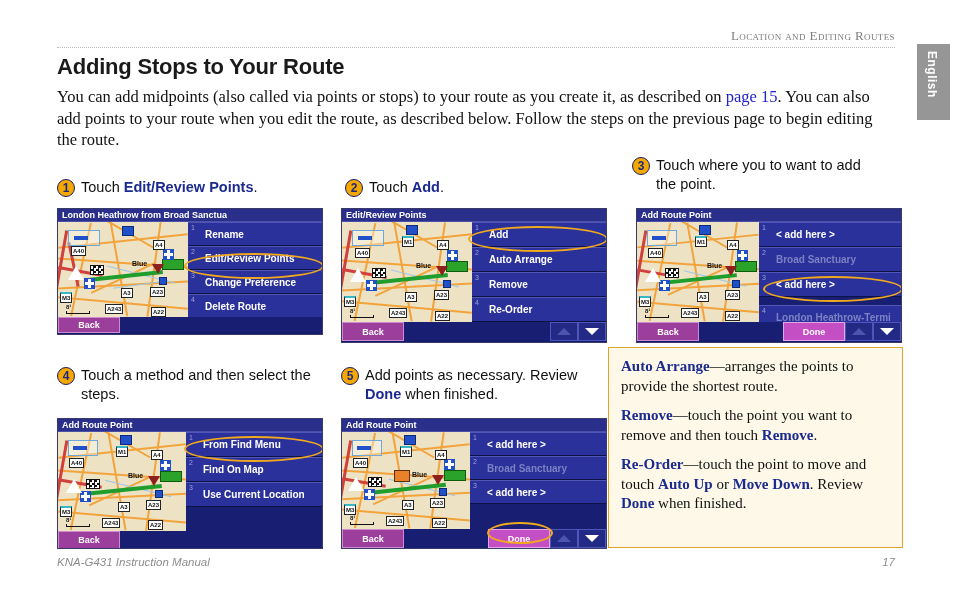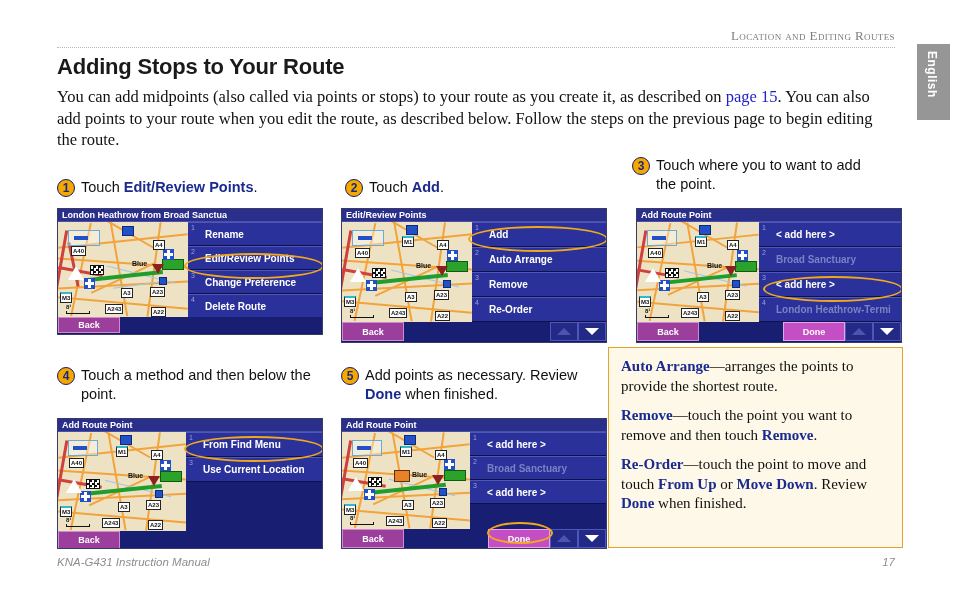--- a/index.html
+++ b/index.html
@@ -463,21 +463,21 @@
           <span>&lt; add here &gt;</span>
         </div>
       <div class="dev-item dim" style="height:25px;">
           <span class="idx">2</span>
           <span>Broad Sanctuary</span>
         </div>
       <div class="dev-item" style="height:25px;">
           <span class="idx">3</span>
           <span>&lt; add here &gt;</span>
         </div>
-      <div class="dev-item dim" style="height:25px;">
+      <div class="dev-item dim" style="height:25px;margin-top:8px;">
           <span class="idx">4</span>
           <span>London Heathrow-Termi</span>
         </div>
     </div>
   </div>
   <div class="dev-bottom" style="height:19px;">
     <div class="btn-back">Back</div>
     <div class="spacer"></div>
     <div class="btn-done">Done</div>
     <div class="arrow-btn dimmed">
@@ -486,21 +486,21 @@
     <div class="arrow-btn">
         <div class="tri-dn"></div>
       </div>
   </div>
   <div class="ellipse" style="left:126px; top:67px; width:140px; height:26px;"></div>
 </div>
 
 <div class="step" style="left:57px; top:366px;">
   <div class="step-head">
     <div class="step-num">4</div>
-    <div class="step-text" style="max-width:232px;">Touch a method and then below the point.</div>
+    <div class="step-text" style="max-width:232px;">Touch a method and then select the steps.</div>
   </div>
 </div>
 
 <div class="device" style="left:57px; top:418px; width:266px; height:131px;">
   <div class="dev-title">Add Route Point</div>
   <div class="dev-body" style="height:99px;">
     <div class="dev-map" style="width:128px;height:99px;">
       <div class="road" style="left:0;top:18px;width:128px;height:2px;transform:rotate(-6deg);"></div>
       <div class="road" style="left:0;top:42px;width:128px;height:2px;transform:rotate(4deg);"></div>
       <div class="road" style="left:0;top:64px;width:128px;height:2px;transform:rotate(-3deg);"></div>
@@ -533,20 +533,24 @@
       <div class="maplabel" style="left:8px;top:85px;font-size:6px;">8¹</div>
       <div class="scalebar" style="left:8px;top:92px;width:24px;height:3px;"></div>
       <div style="position:absolute;left:10px;top:8px;width:30px;height:16px;border:1px solid #6ea8d8;background:rgba(255,255,255,.35);"></div>
       <div style="position:absolute;left:15px;top:14px;width:14px;height:4px;background:#2150c8;"></div>
       <div style="position:absolute;left:8px;top:47px;width:0;height:0;border-left:8px solid transparent;border-right:8px solid transparent;border-bottom:14px solid #fff;"></div>
     </div>
     <div class="dev-list">
       <div class="dev-item" style="height:25px;">
           <span class="idx">1</span>
           <span>From Find Menu</span>
+        </div>
+      <div class="dev-item" style="height:25px;">
+          <span class="idx">2</span>
+          <span>Find On Map</span>
         </div>
       <div class="dev-item" style="height:25px;">
           <span class="idx">3</span>
           <span>Use Current Location</span>
         </div>
     </div>
   </div>
   <div class="dev-bottom" style="height:18px;">
     <div class="btn-back">Back</div>
     <div class="spacer"></div>
@@ -626,17 +630,17 @@
     <div class="arrow-btn">
         <div class="tri-dn"></div>
       </div>
   </div>
   <div class="ellipse" style="left:145px; top:103px; width:66px; height:22px;"></div>
 </div>
 
 <div id="note-box">
   <p><b>Auto Arrange</b><span>—arranges the points to provide the shortest route.</span></p>
   <p><b>Remove</b><span>—touch the point you want to remove and then touch </span><b>Remove</b><span>.</span></p>
-  <p><b>Re-Order</b><span>—touch the point to move and touch </span><b>From Up</b><span> or </span><b>Move Down</b><span>. Review </span><b>Done</b><span> when finished.</span></p>
+  <p><b>Re-Order</b><span>—touch the point to move and touch </span><b>Auto Up</b><span> or </span><b>Move Down</b><span>. Review </span><b>Done</b><span> when finished.</span></p>
 </div>
 
 <div id="footer-left">KNA-G431 Instruction Manual</div>
 <div id="footer-right">17</div>
 
 </body></html>

